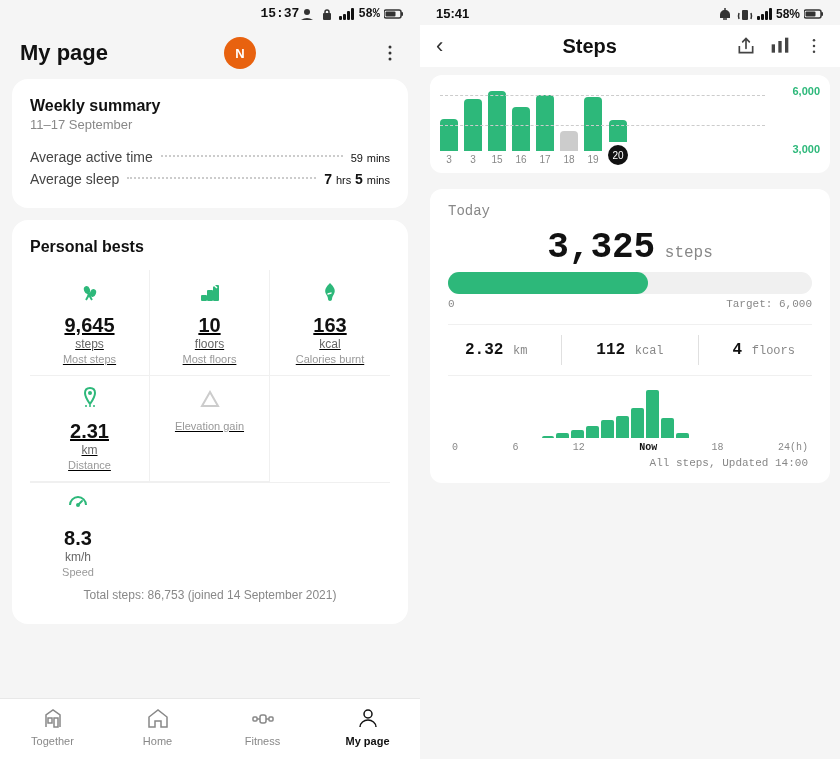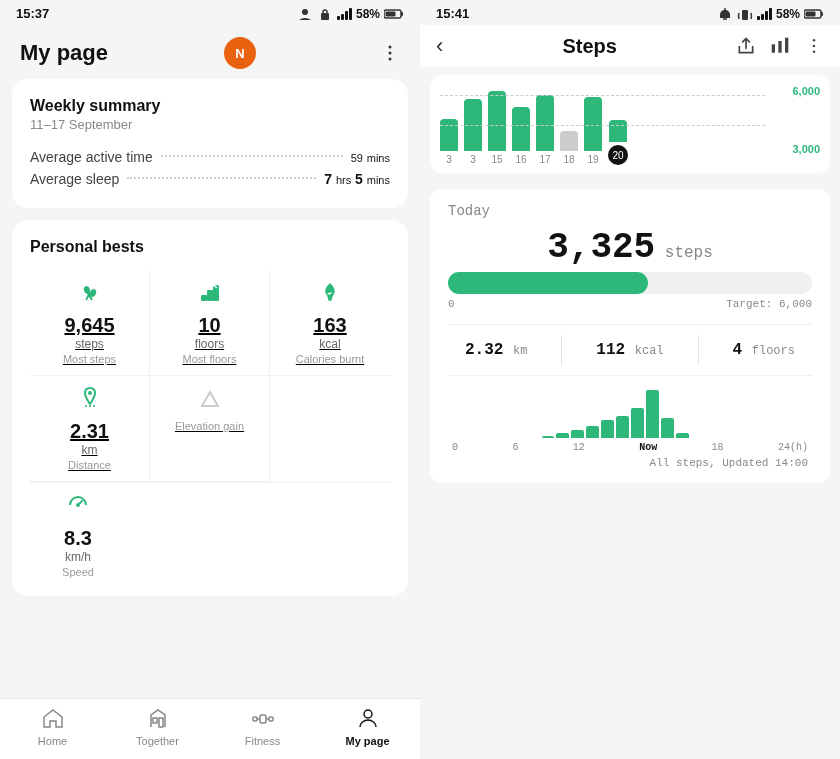--- a/index.html
+++ b/index.html
@@ -17,26 +17,27 @@
       width: 420px;
       height: 759px;
       background: #f5f5f5;
       display: flex;
       flex-direction: column;
       position: relative;
     }
 
     .status-bar {
       display: flex;
-      justify-content: space-between;
+      justify-content: flex-end;
       align-items: center;
       padding: 6px 16px 4px;
       font-size: 12px;
       font-weight: 600;
       background: #f5f5f5;
+      font-family: Liberation Mono, monospace;
     }
     .status-bar-left { font-size: 13px; font-weight: 700; color: #111; }
     .status-bar-right { display: flex; align-items: center; gap: 4px; font-size: 12px; color: #111; }
     .signal-bars { display: flex; align-items: flex-end; gap: 1px; }
     .bar { width: 3px; background: #111; border-radius: 1px; }
 
     .page-header {
       display: flex;
       justify-content: space-between;
       align-items: center;
@@ -406,36 +407,37 @@
               <path d="M4 12 A8 8 0 0 1 20 12" stroke="#2db87a" stroke-width="2" fill="none"></path>
               <path d="M12 12 L16 8" stroke="#2db87a" stroke-width="2" stroke-linecap="round"></path>
               <circle cx="12" cy="12" r="2" fill="#2db87a"></circle>
             </svg>
         </div>
         <div class="pb-value">8.3</div>
         <span class="pb-unit">km/h</span>
         <div class="pb-label">Speed</div>
       </div>
     </div>
+    <div class="total-steps">Total steps: 86,753 (joined 14 September 2021)</div>
   </div>
 
   <div class="bottom-nav">
-    <div class="nav-item">
-      <svg width="24" height="24" viewBox="0 0 24 24">
-        <path d="M3 10 L12 3 L21 10 L21 20 L15 20 L15 14 L9 14 L9 20 L3 20 Z" stroke="#888" stroke-width="1.5" fill="none"></path>
-      </svg>
-      <span class="nav-label">Home</span>
-    </div>
     <div class="nav-item">
       <svg width="24" height="24" viewBox="0 0 24 24">
         <path d="M5 20 L5 8 L12 3 L19 8 L19 20" stroke="#888" stroke-width="1.5" fill="none"></path>
         <rect x="7" y="11" width="4" height="5" stroke="#888" stroke-width="1.5" fill="none"></rect>
         <rect x="13" y="11" width="4" height="9" stroke="#888" stroke-width="1.5" fill="none"></rect>
       </svg>
       <span class="nav-label">Together</span>
+    </div>
+    <div class="nav-item">
+      <svg width="24" height="24" viewBox="0 0 24 24">
+        <path d="M3 10 L12 3 L21 10 L21 20 L15 20 L15 14 L9 14 L9 20 L3 20 Z" stroke="#888" stroke-width="1.5" fill="none"></path>
+      </svg>
+      <span class="nav-label">Home</span>
     </div>
     <div class="nav-item">
       <svg width="24" height="24" viewBox="0 0 24 24">
         <rect x="2" y="10" width="4" height="4" rx="1" stroke="#888" stroke-width="1.5" fill="none"></rect>
         <rect x="18" y="10" width="4" height="4" rx="1" stroke="#888" stroke-width="1.5" fill="none"></rect>
         <line x1="6" y1="12" x2="9" y2="12" stroke="#888" stroke-width="1.5"></line>
         <rect x="9" y="8" width="6" height="8" rx="2" stroke="#888" stroke-width="1.5" fill="none"></rect>
         <line x1="15" y1="12" x2="18" y2="12" stroke="#888" stroke-width="1.5"></line>
       </svg>
       <span class="nav-label">Fitness</span>

